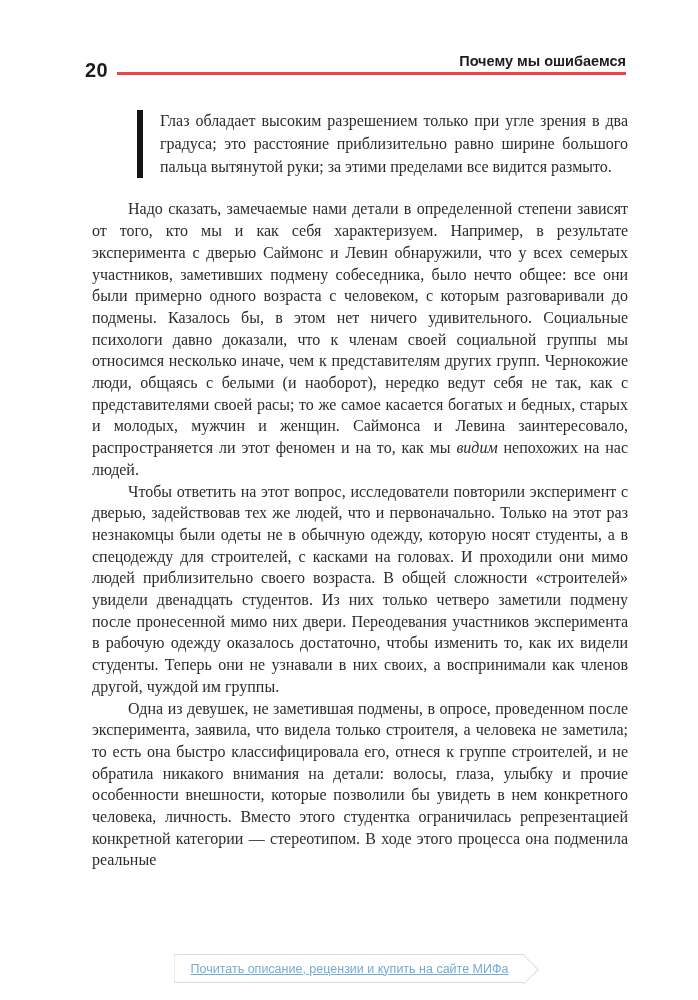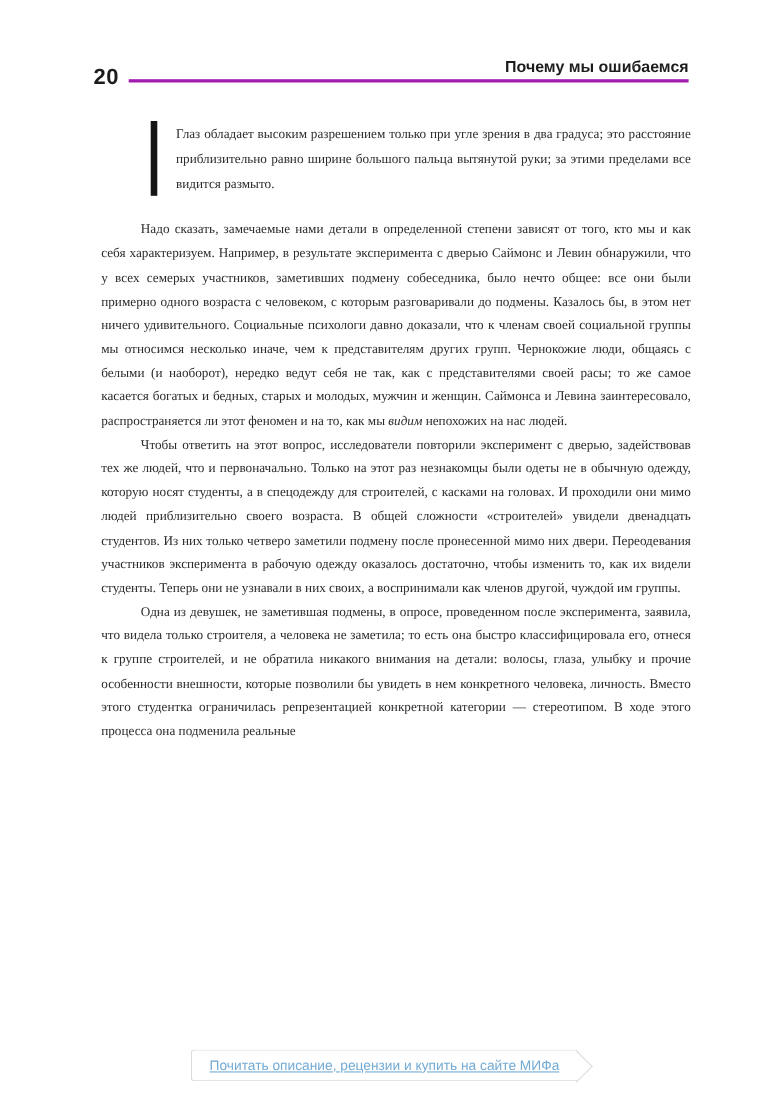--- a/index.html
+++ b/index.html
@@ -29,39 +29,39 @@
     font-weight: bold;
     font-size: 20px;
     line-height: 1;
     color: #1c1c1c;
     letter-spacing: 0.5px;
   }
   .rule-wrap {
     flex: 1;
     margin-left: 9px;
     margin-bottom: 5px;
-    border-bottom: 3px solid #a21caf;
+    border-bottom: 3px solid #ef4444;
     text-align: right;
     padding-bottom: 2px;
   }
   .running-title {
     font-family: "Liberation Sans", sans-serif;
     font-weight: bold;
     font-size: 14.5px;
     color: #1c1c1c;
   }
 
   
   .content {
     position: absolute;
     left: 92px;
     width: 536px;
     top: 110px;
     font-family: "Liberation Serif", "DejaVu Serif", serif;
-    font-size: 12px;
+    font-size: 16px;
     line-height: 21.7px;
     color: #2b2b2b;
     text-align: justify;
   }
   .quote {
     margin: 0 0 20px 45px;
     border-left: 6px solid #141414;
     padding-left: 17px;
     line-height: 22.8px;
   }

